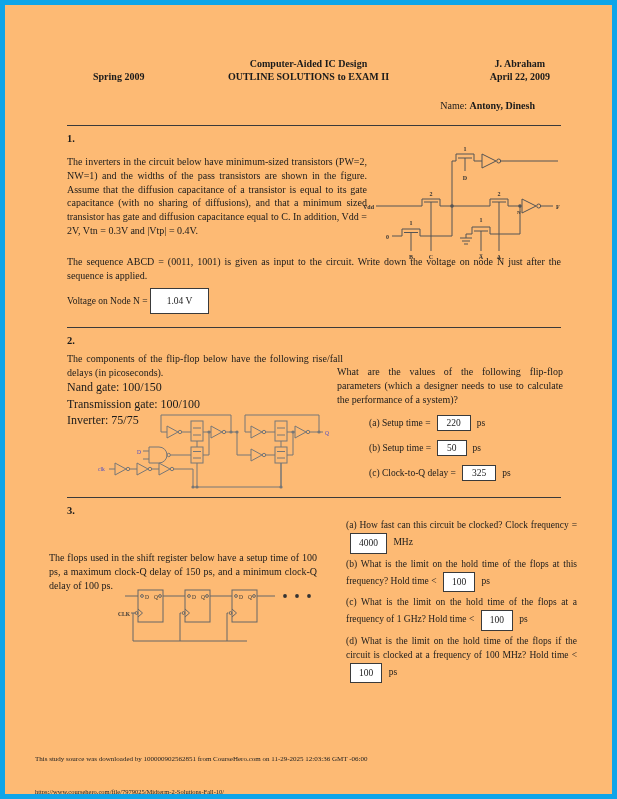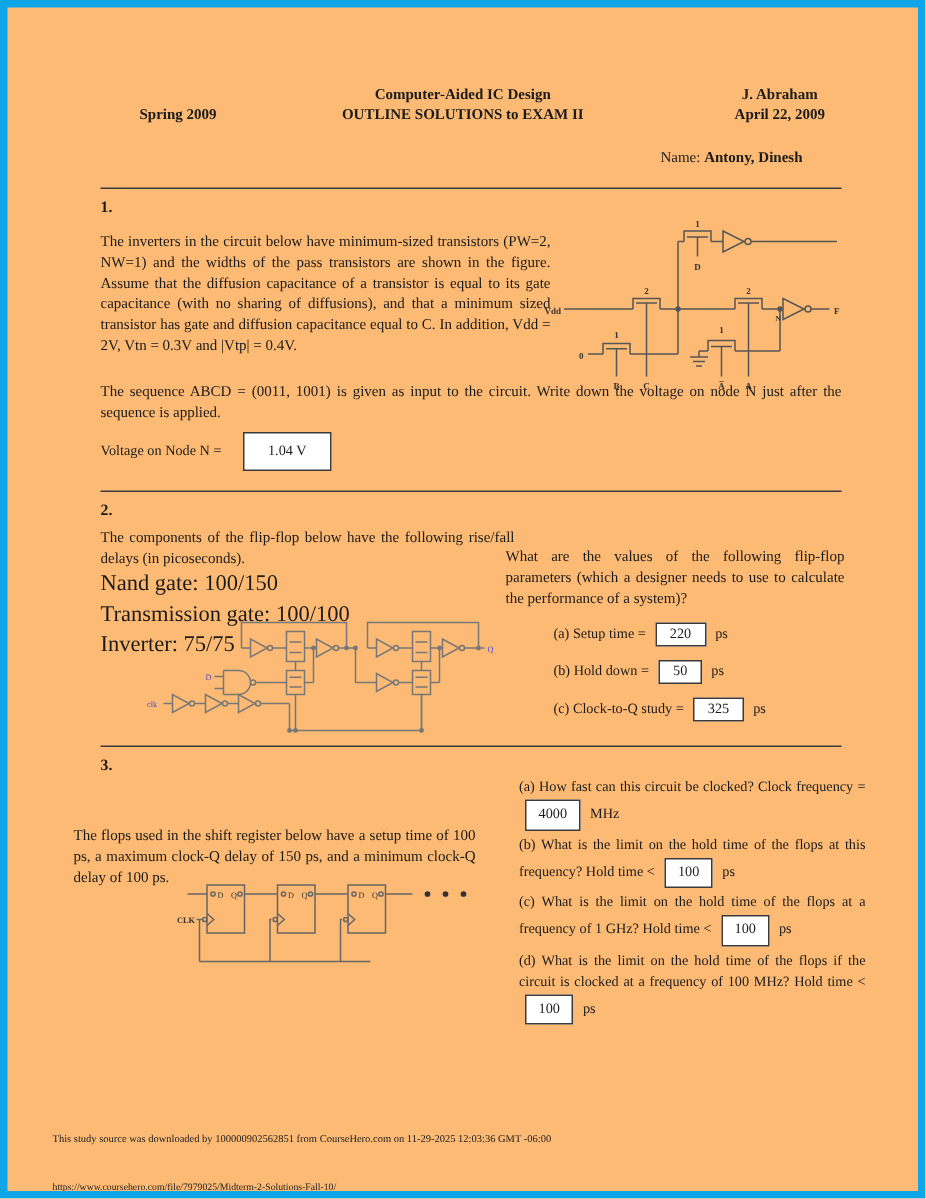--- a/index.html
+++ b/index.html
@@ -9,22 +9,22 @@
     box-sizing:border-box; border:5px solid #0ea5e9;
   }
   .abs { position:absolute; }
   .bold { font-weight:bold;margin-top:12px; }
   .center { text-align:center; }
   .hdr { font-size:10px; font-weight:bold; line-height:1.3; }
   .nameline { font-size:10px; }
   .rule { position:absolute; left:62px; width:494px; border-top:1px solid #3a3a3a; height:0; }
   .qnum { font-size:10.5px; font-weight:bold; }
   .body-text { font-size:10px; line-height:1.38; text-align:justify; }
-  .plain-line { font-size:15px; line-height:1.38; }
-  .ansrow { display:flex; align-items:center; gap:14px; font-size:9.5px; }
+  .plain-line { font-size:12px; line-height:1.38; }
+  .ansrow { display:flex; align-items:center; gap:2px; font-size:9.5px; }
   .bigbox { display:inline-block; border:1.5px solid #3a3a3a; padding:7px 16px; font-size:9.5px; text-align:center; background:#fff; }
   .item-row { display:flex; align-items:center; gap:6px; font-size:9.5px; margin-top:9px;margin-left:32px; }
   .smallbox { display:inline-block; border:1.5px solid #3a3a3a; padding:2px 9px; font-size:9.5px; text-align:center; background:#fff; }
   .inline-box { display:inline-block; border:1.5px solid #3a3a3a; padding:2px 8px; margin:1px 4px; font-size:9.5px; vertical-align:middle; background:#fff; }
   .q3item { font-size:9.5px; line-height:1.5; text-align:justify; margin:0 0 2px 0; }
   .footer1 { font-size:7px; color:#222;text-align:center; }
   .footer2 { font-size:6.5px; color:#222; }
   svg { display:block; }
   svg text { font-family:"Liberation Serif", serif; fill:#333; }
   .figlabel-b { font-size:6px; font-weight:bold; }
@@ -164,26 +164,26 @@
   </svg>
 
   <div class="abs" style="left:332px; top:360px; width:226px;">
     <div class="body-text">What are the values of the following flip-flop parameters (which a designer needs to use to calculate the performance of a system)?</div>
     <div class="item-row">
       <span>(a) Setup time =</span>
       <span class="smallbox">220</span>
       <span>ps</span>
     </div>
     <div class="item-row">
-      <span>(b) Hold down =</span>
+      <span>(b) Setup time =</span>
       <span class="smallbox">50</span>
       <span>ps</span>
     </div>
     <div class="item-row">
-      <span>(c) Clock-to-Q study =</span>
+      <span>(c) Clock-to-Q delay =</span>
       <span class="smallbox">325</span>
       <span>ps</span>
     </div>
   </div>
 
   <div class="rule" style="top:492px;"></div>
 
   <div class="abs qnum" style="left:62px; top:500px;">3.</div>
   <div class="abs body-text" style="left:44px; top:546px; width:268px;">The flops used in the shift register below have a setup time of 100 ps, a maximum clock-Q delay of 150 ps, and a minimum clock-Q delay of 100 ps.</div>
 

